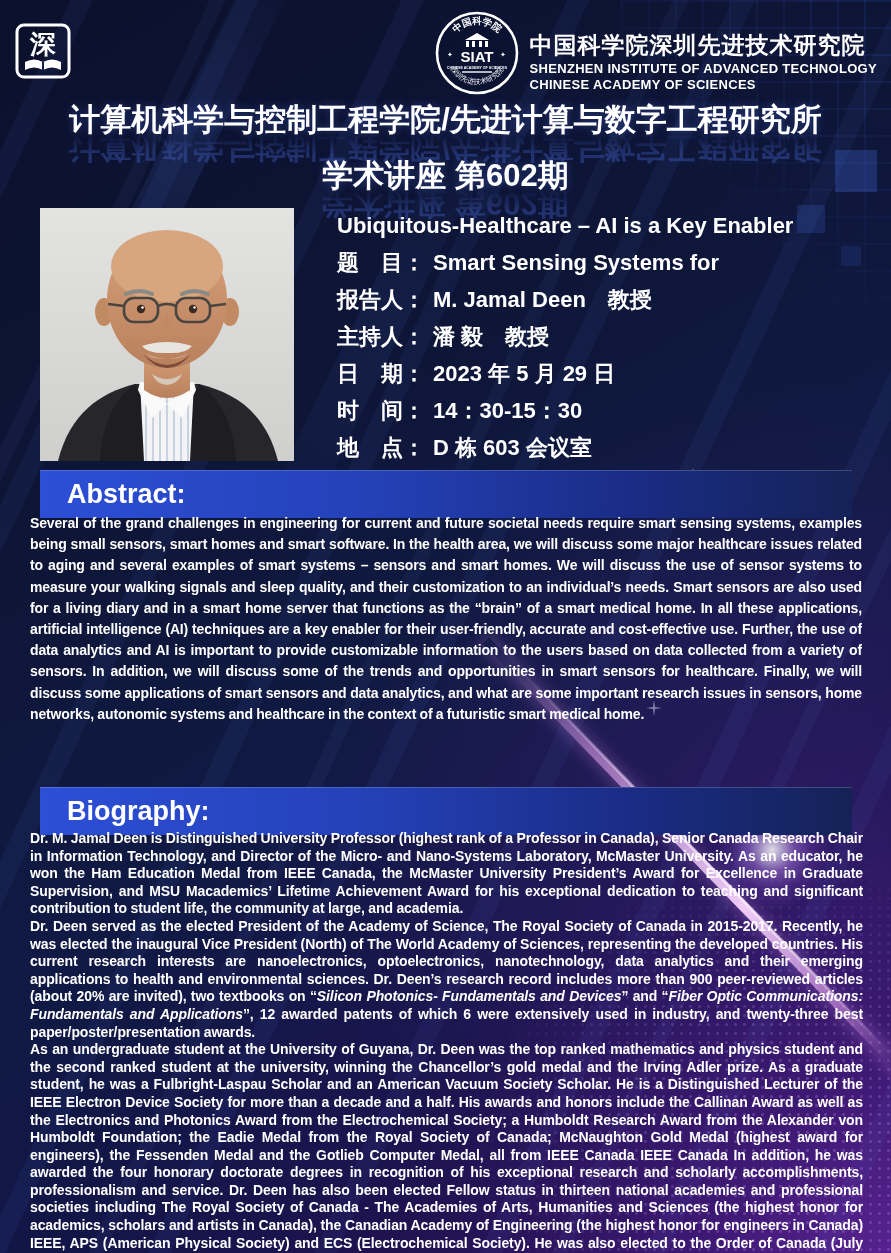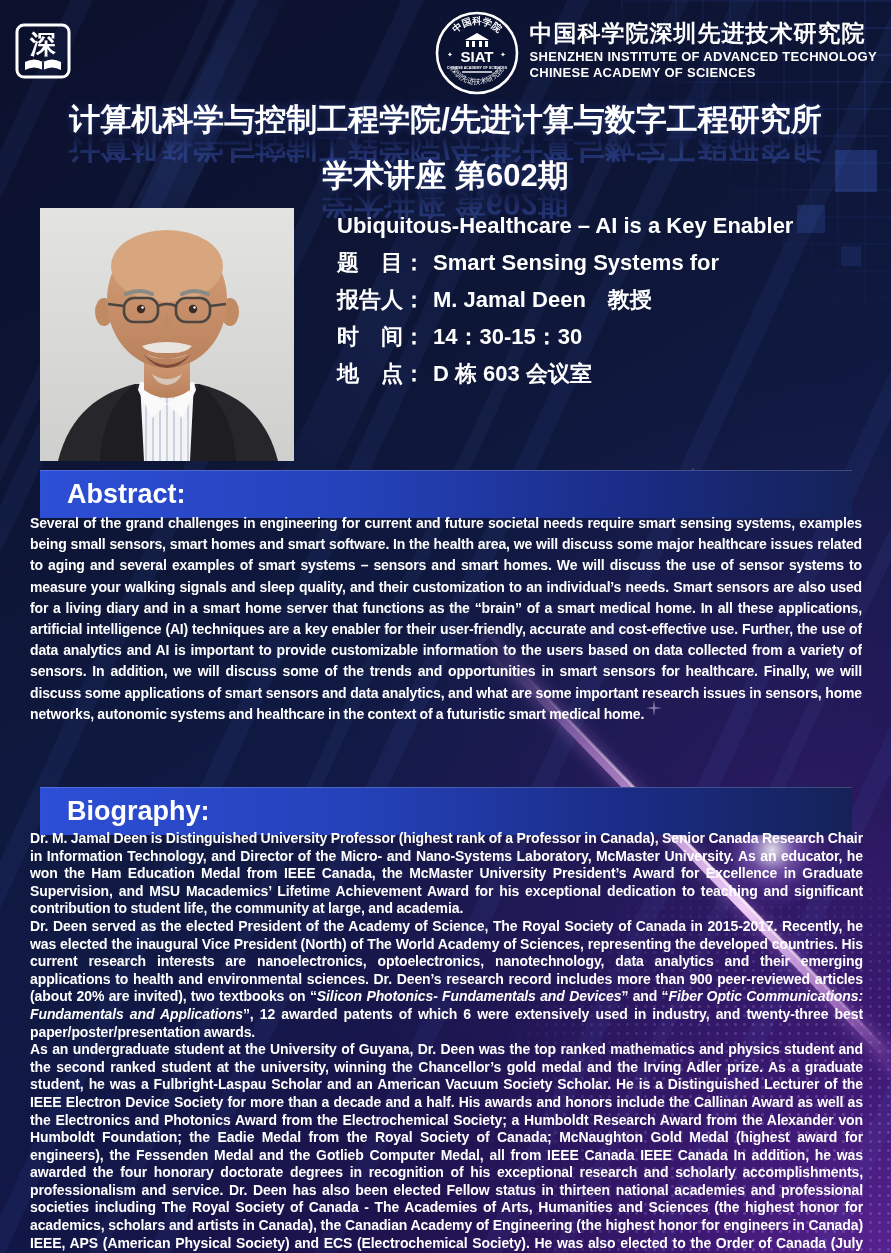--- a/index.html
+++ b/index.html
@@ -32,21 +32,21 @@
     filter:blur(.6px);box-shadow:0 0 14px 4px rgba(214,140,240,.25);}
   .beam-core{position:absolute;left:520px;top:668px;width:520px;height:3px;transform:rotate(46deg);transform-origin:left center;background:linear-gradient(90deg,transparent,rgba(255,240,255,.9) 60%,transparent);pointer-events:none;}
   .flare{position:absolute;left:712px;top:790px;width:120px;height:120px;pointer-events:none;
     background:radial-gradient(circle, rgba(255,255,255,.85) 0%, rgba(206,150,255,.4) 26%, rgba(160,90,230,.18) 48%, transparent 70%);}
   .sparkle{position:absolute;pointer-events:none;}
   
   .header{position:absolute;top:8px;left:0;right:0;height:92px;display:flex;justify-content:space-between;align-items:flex-start;padding:0 14px;}
   .logo-left{display:flex;align-items:center;gap:12px;margin-top:14px;}
   .uni-name{font-size:38px;font-weight:700;letter-spacing:3px;white-space:nowrap;}
   .logo-right{display:flex;align-items:flex-start;gap:10px;margin-top:2px;}
-  .inst-text{margin-top:8px;}
+  .inst-text{margin-top:20px;}
   .inst-cn{font-size:23px;font-weight:700;letter-spacing:1px;white-space:nowrap;}
   .inst-en{font-size:13px;font-weight:700;letter-spacing:.3px;line-height:16px;white-space:nowrap;}
   
   .title-block{position:absolute;top:100px;left:0;width:100%;text-align:center;z-index:3;}
   .title-unit{position:relative;height:56px;}
   .title-main{position:relative;z-index:2;font-size:31px;font-weight:700;color:#fff;line-height:40px;text-shadow:0 0 8px rgba(90,130,255,.35);}
   .title-refl{position:absolute;left:0;right:0;top:27px;z-index:1;transform:scaleY(-1);font-size:31px;font-weight:700;line-height:40px;color:#4463cf;opacity:.38;
     -webkit-mask-image:linear-gradient(0deg, transparent 15%, #000 70%);mask-image:linear-gradient(0deg, transparent 15%, #000 70%);}
   
   .photo{position:absolute;left:40px;top:208px;width:254px;height:253px;}
@@ -198,20 +198,26 @@
     <div class="drow">
       <span>Ubiquitous-Healthcare – AI is a Key Enabler</span>
     </div>
     <div class="drow">
       <span class="dlabel">题　目：</span><span>Smart Sensing Systems for</span>
     </div>
     <div class="drow">
       <span class="dlabel">报告人：</span><span>M. Jamal Deen　教授</span>
     </div>
     <div class="drow">
+      <span class="dlabel">主持人：</span><span>潘 毅　教授</span>
+    </div>
+    <div class="drow">
+      <span class="dlabel">日　期：</span><span>2023 年 5 月 29 日</span>
+    </div>
+    <div class="drow">
       <span class="dlabel">时　间：</span><span>14：30-15：30</span>
     </div>
     <div class="drow">
       <span class="dlabel">地　点：</span><span>D 栋 603 会议室</span>
     </div>
   </div>
 
   <div class="section-bar bar-abstract">
     <span class="section-title">Abstract:</span>
   </div>

